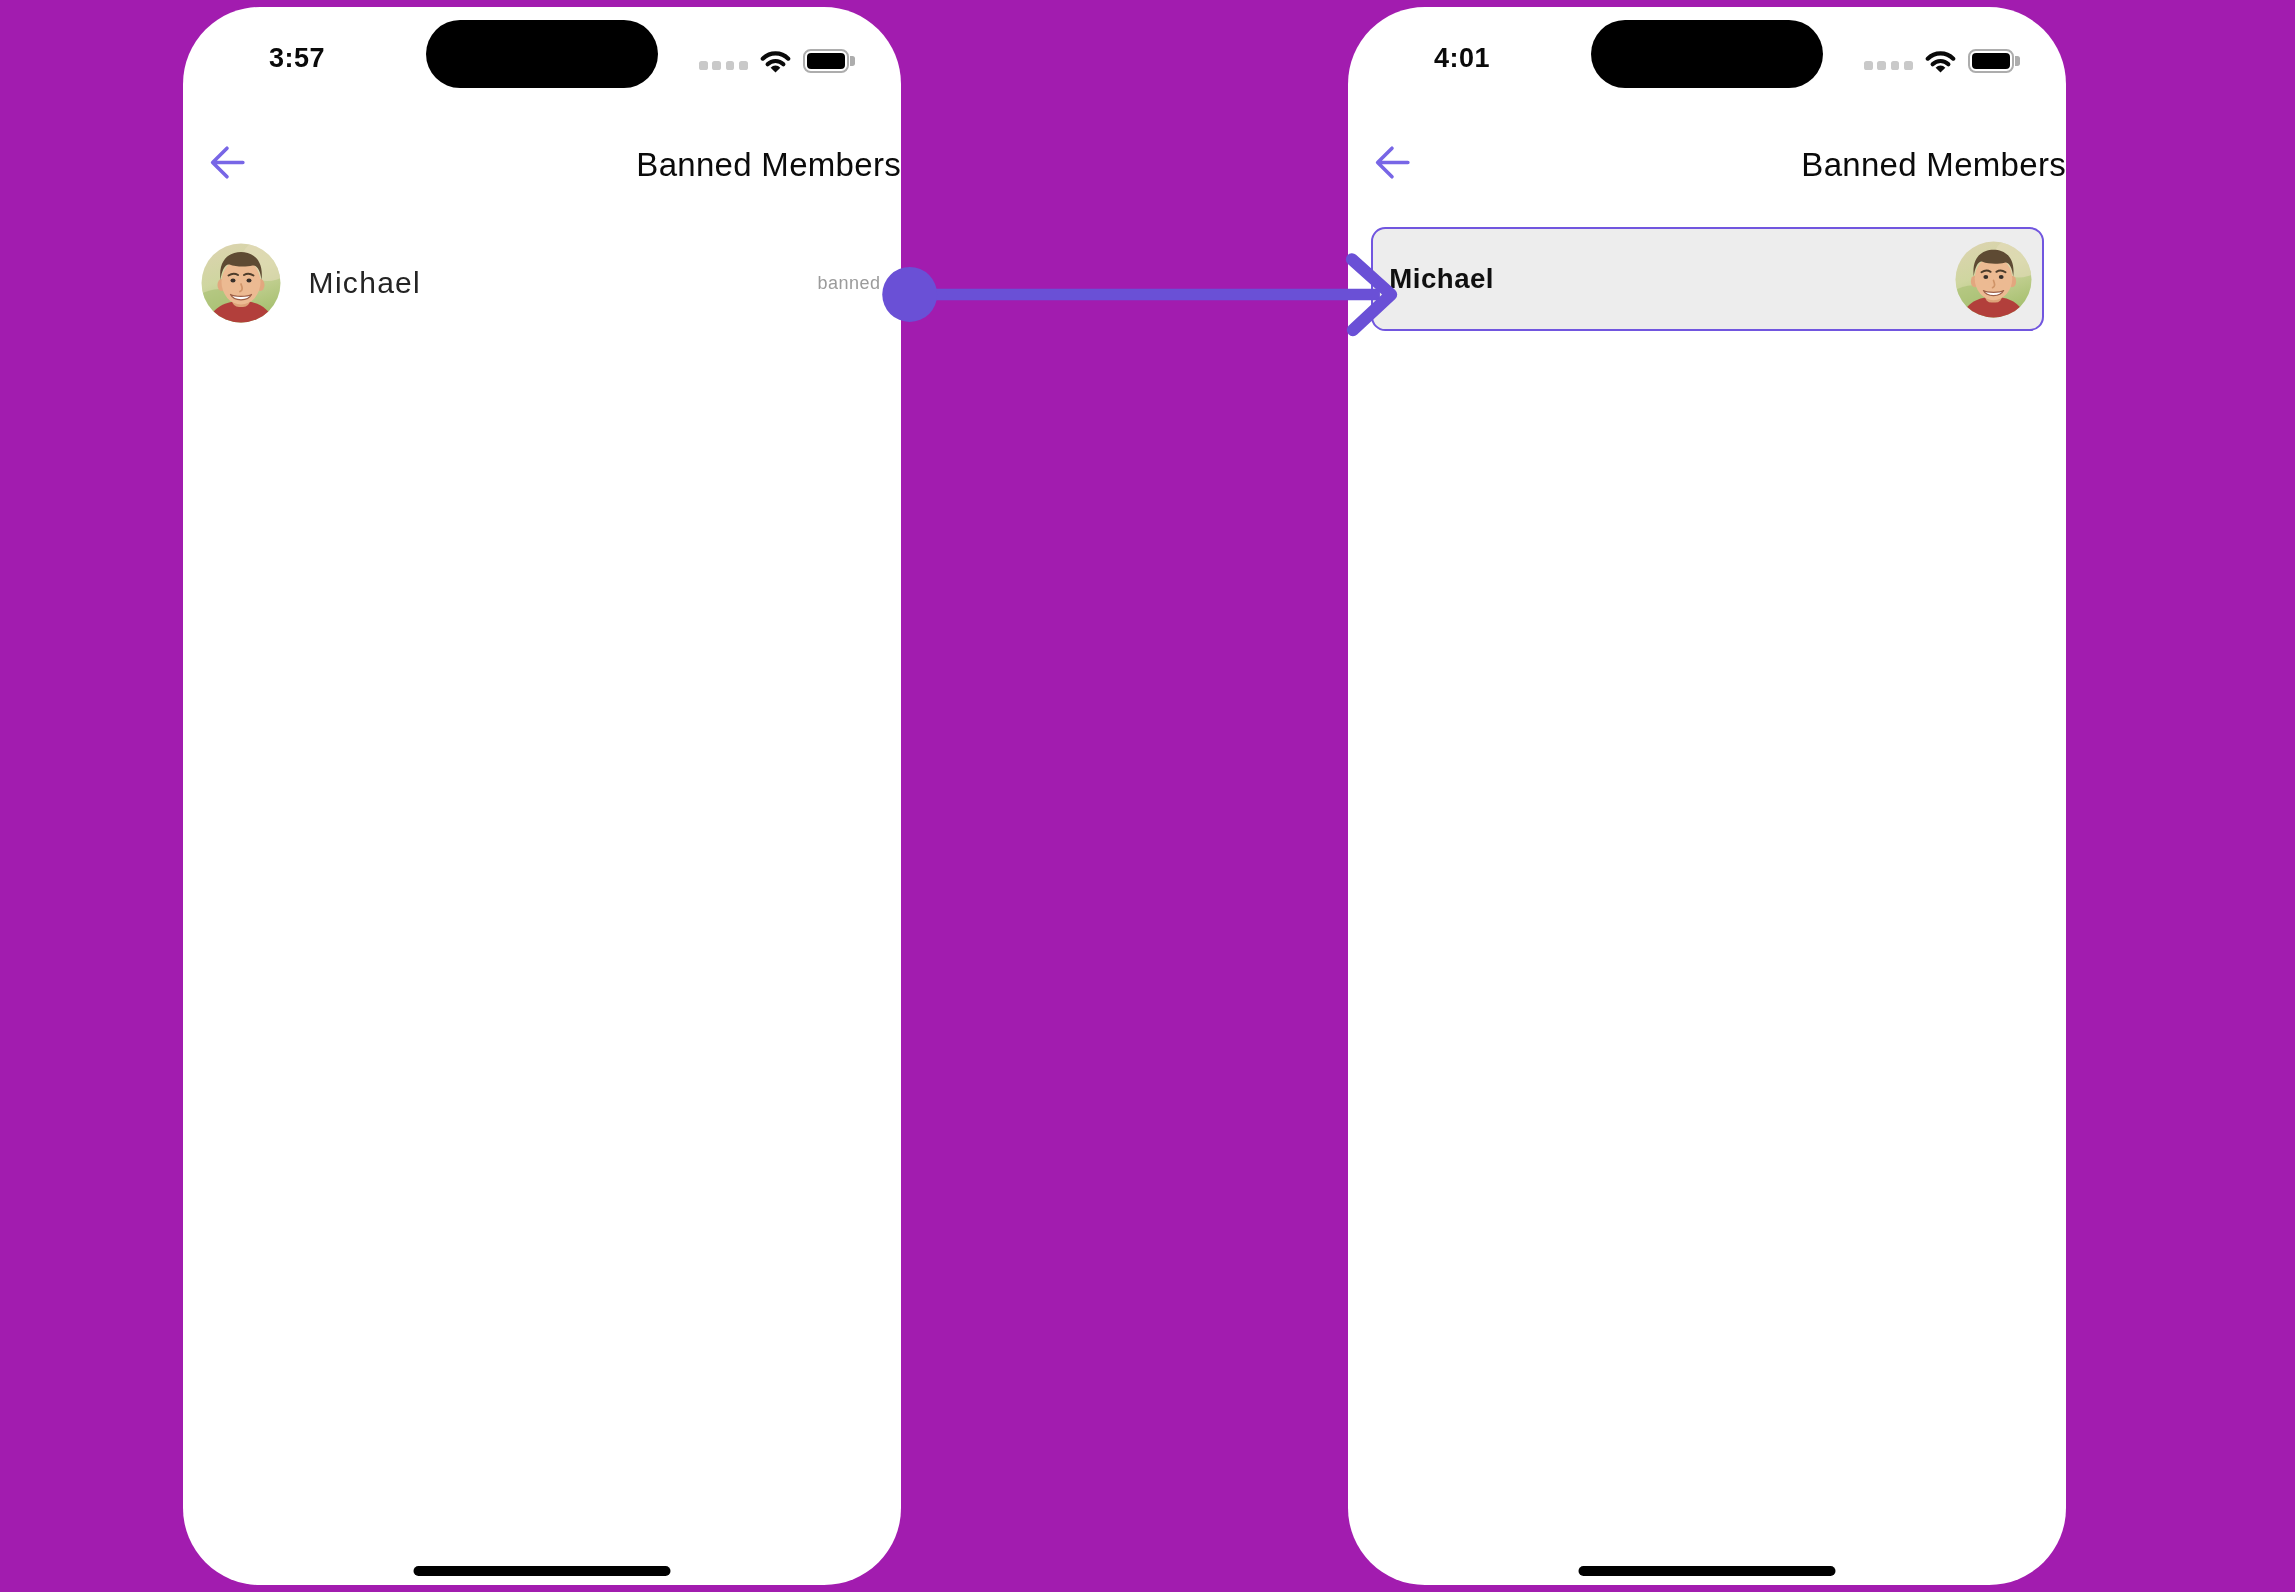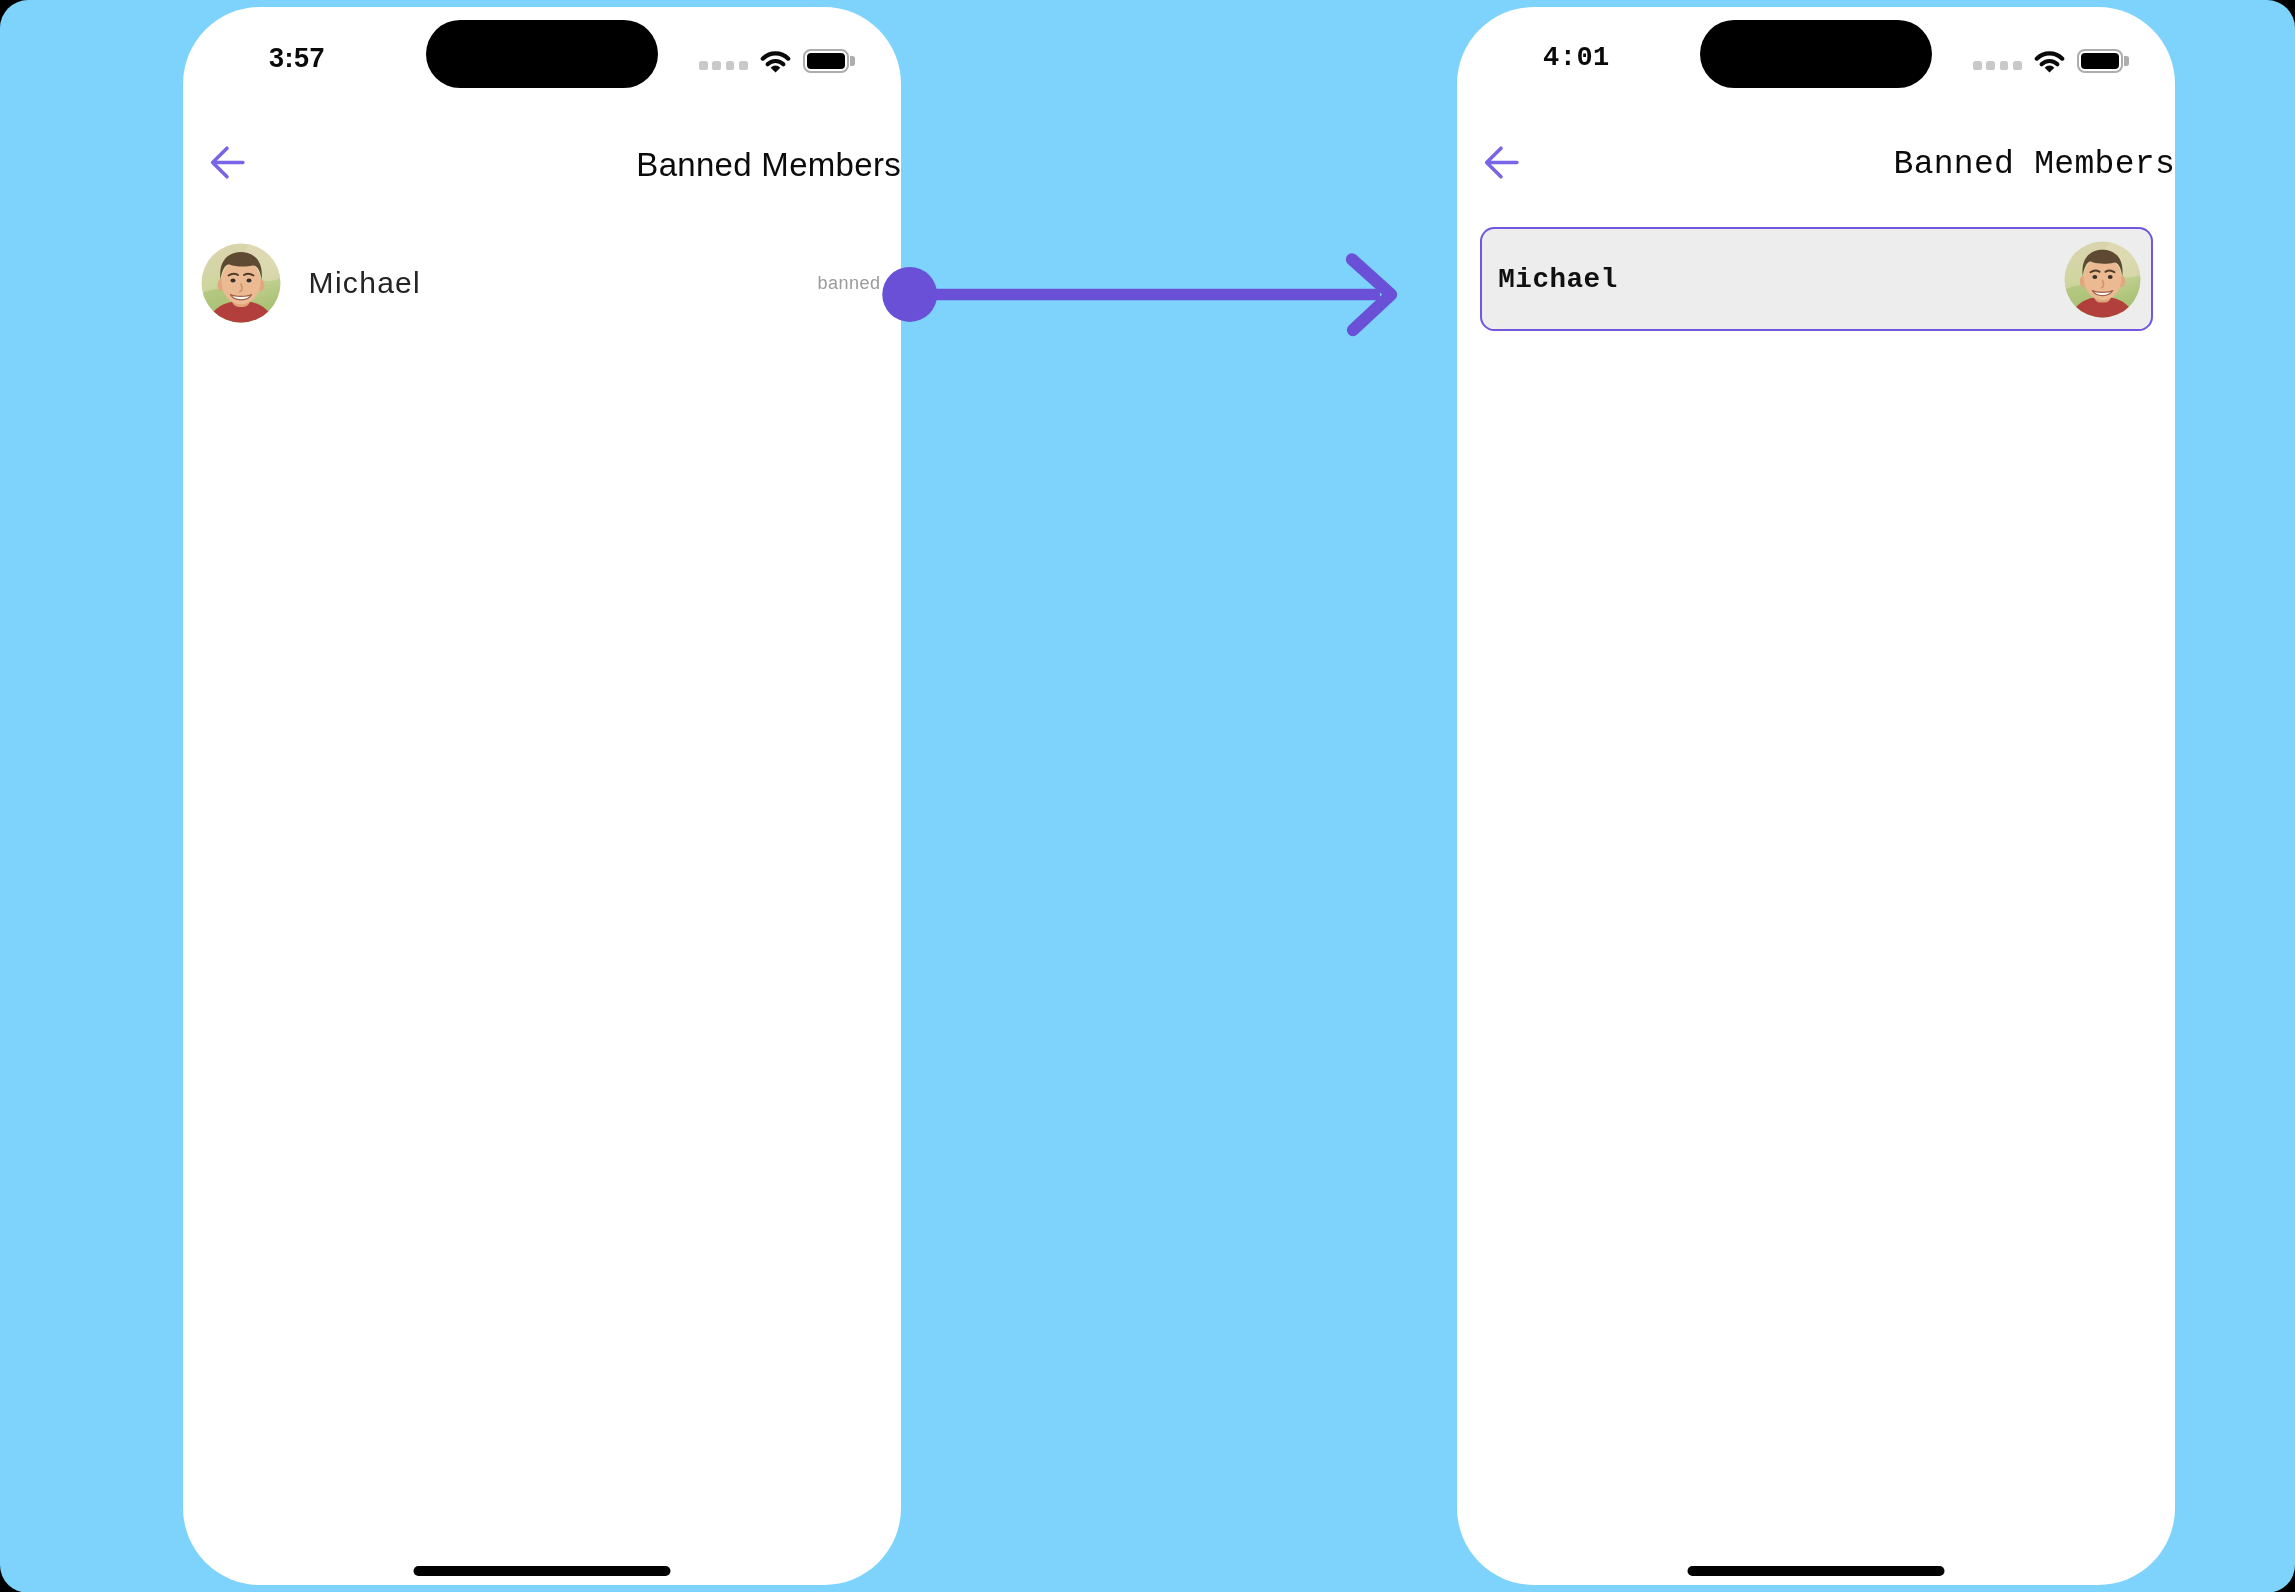--- a/index.html
+++ b/index.html
@@ -1,24 +1,24 @@
 <!DOCTYPE html>
 <html style="font-size:8.2px"><head>
 <meta charset="utf-8">
 <style>
   * { margin:0; padding:0; box-sizing:border-box; }
   html,body { width:2295px; height:1593px; background:#000; overflow:hidden;
               font-family:"Liberation Sans", sans-serif; }
-  .stage { position:relative; width:2295px; height:1593px; background:#7dd3fc;border-radius:28px; }
+  .stage { position:relative; width:2295px; height:1593px; background:#a21caf; }
 
   
   .phone { position:absolute; top:7.1px; width:718px; height:1578px;
            background:#ffffff; border-radius:77px; overflow:hidden; }
   .phone.left  { left:183px; }
-  .phone.right { left:1457px;font-family:Liberation Mono, monospace; }
+  .phone.right { left:1348px; }
 
   
   .status-time { position:absolute; left:86px; top:36px; width:133px;
                  font-size:27px; font-weight:700; color:#0a0a0a; letter-spacing:0.5px; }
   .island { position:absolute; top:13.3px; left:50%; transform:translateX(-50%);
             width:232px; height:68px; background:#000; border-radius:34px; }
   .status-icons { position:absolute; top:38px; right:52px; height:32px;
                   display:flex; align-items:center; gap:12.2px; }
   .cell-dots { display:flex; gap:4.6px; margin-top:8.2px; }
   .cell-dots i { width:8.7px; height:8.7px; border-radius:2.6px; background:#C9C9C9; display:block; }

